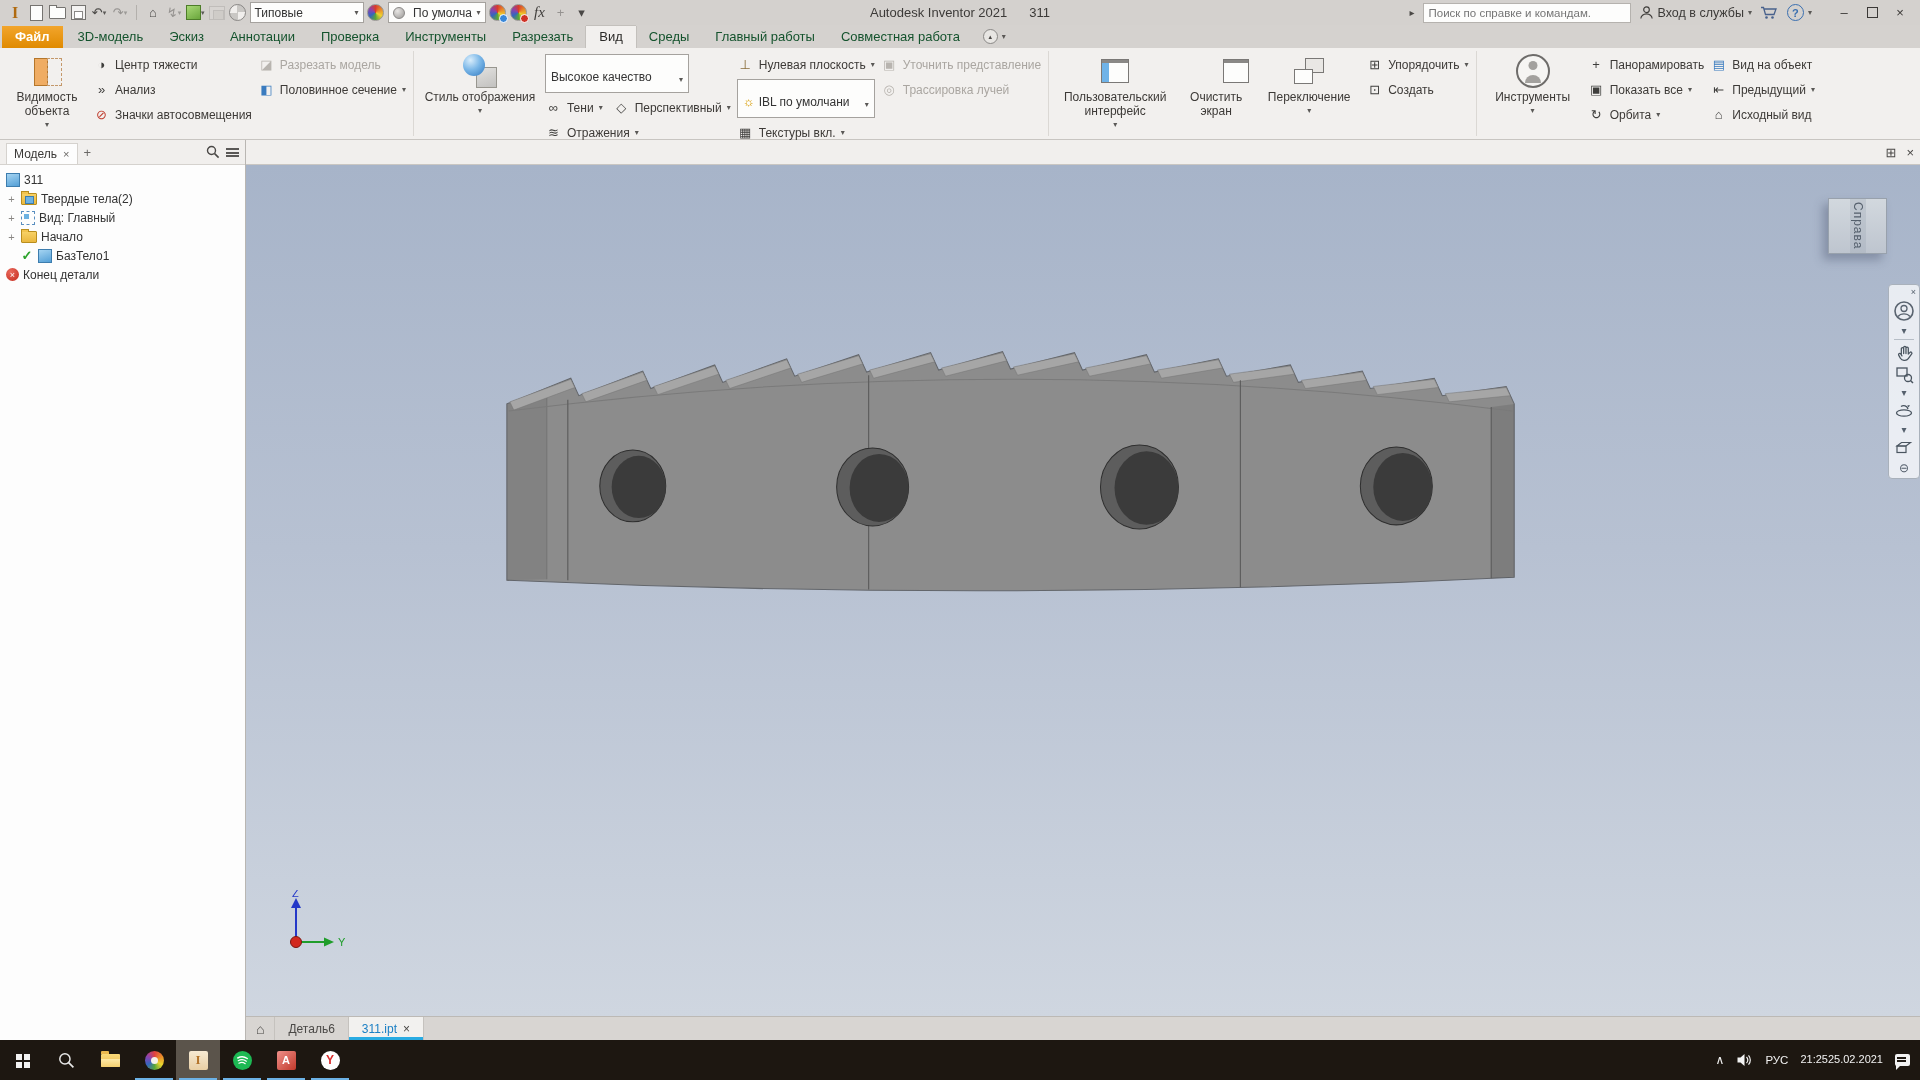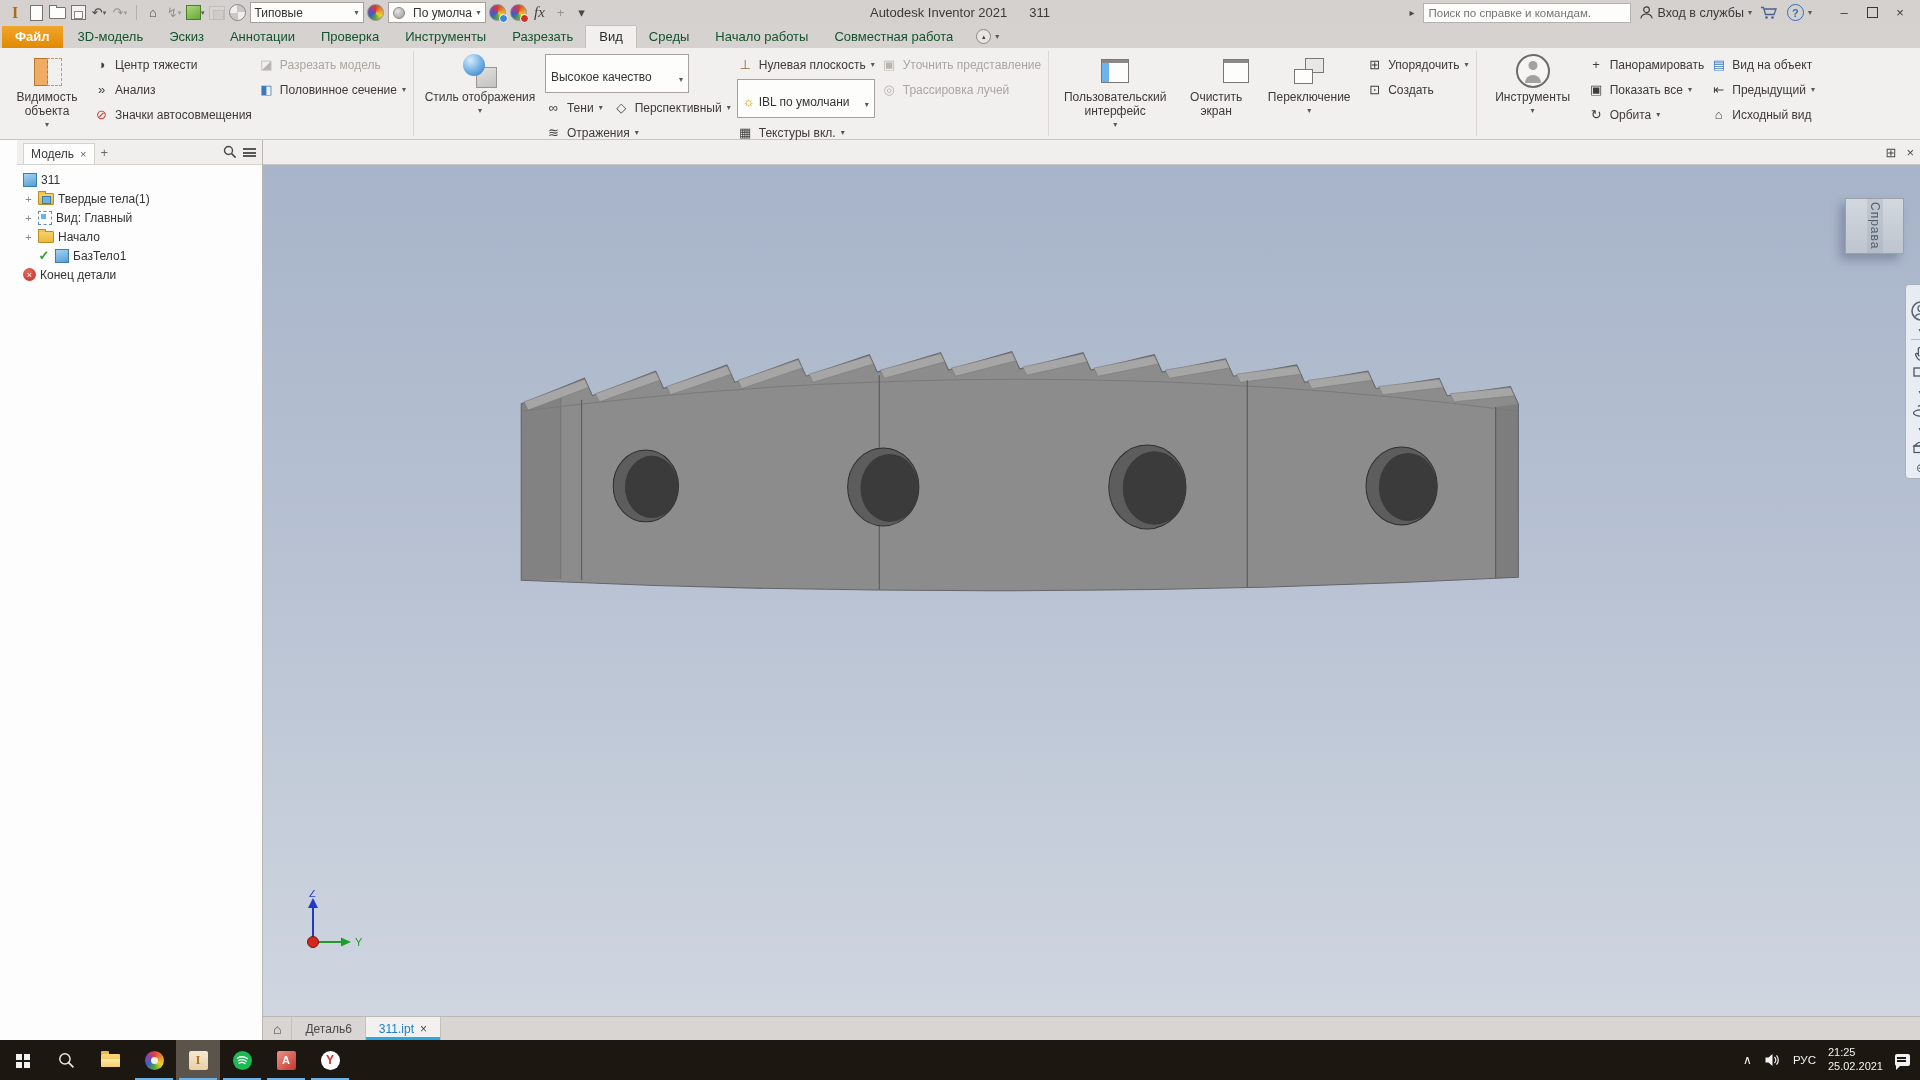--- a/index.html
+++ b/index.html
@@ -77,21 +77,21 @@
   .icon-clean::after{content:'';position:absolute;left:0;top:0;width:100%;height:3px;background:#8a8886;}
   .icon-switch{width:30px;height:26px;position:relative;}
   .icon-switch::before{content:'';position:absolute;right:0;top:0;width:17px;height:13px;border:1px solid #7a7876;background:#e9e7e4;}
   .icon-switch::after{content:'';position:absolute;left:0;bottom:0;width:17px;height:13px;border:1px solid #7a7876;background:#fdfdfc;}
   .icon-wheel{width:30px;height:30px;border-radius:50%;border:2px solid #6e6c6a;position:relative;background:#f6f5f3;}
   .icon-wheel::before{content:'';position:absolute;left:50%;top:5px;transform:translateX(-50%);width:9px;height:9px;border-radius:50%;background:#a3a19e;}
   .icon-wheel::after{content:'';position:absolute;left:50%;bottom:3px;transform:translateX(-50%);width:16px;height:8px;border-radius:8px 8px 0 0;background:#a3a19e;}
 
   
   .main{flex:1;display:flex;min-height:0;}
-  .browser{width:245px;background:#fdfdfd;border-right:1px solid #b9b6b2;display:flex;flex-direction:column;padding-left:17px;}
+  .browser{width:245px;background:#fdfdfd;border-right:1px solid #b9b6b2;display:flex;flex-direction:column;}
   .browser-tabs{height:24px;background:#f1efed;border-bottom:1px solid #d5d2ce;display:flex;align-items:center;padding:0 6px;gap:6px;}
   .btab{display:flex;align-items:center;gap:6px;font-size:12px;color:#3a3836;background:#fdfdfd;border:1px solid #d5d2ce;border-bottom:none;height:20px;margin-top:3px;padding:0 7px;}
   .btab .x{font-size:11px;color:#6a6866;}
   .bplus{font-size:13px;color:#6a6866;}
   .browser-tabs .spacer{flex:1;}
   .bars{width:13px;height:9px;background:linear-gradient(#5a5856 0 2px,transparent 2px 3.5px,#5a5856 3.5px 5.5px,transparent 5.5px 7px,#5a5856 7px 9px);}
   .tree{padding:5px 0;font-size:12px;color:#333;}
   .trow{height:19px;display:flex;align-items:center;gap:4px;padding-left:6px;}
   .texp{width:11px;text-align:center;color:#8a8784;font-size:11px;}
   .t-cube{width:12px;height:12px;background:linear-gradient(160deg,#a5d4f2,#539fd6);border:1px solid #3d7dae;flex:0 0 auto;}
@@ -142,21 +142,21 @@
   .ic-explorer::before{content:'';position:absolute;top:-3px;left:0;width:8px;height:3px;background:#eab84e;border-radius:1px 1px 0 0;}
   .ic-explorer::after{content:'';position:absolute;left:0;bottom:0;width:100%;height:8px;background:linear-gradient(#fde9a8,#f4cf6e);border-radius:0 0 1px 1px;}
   .ic-paint{width:19px;height:19px;border-radius:50%;background:conic-gradient(#e04040,#e88a2a,#ead42e,#57a63a,#3566c2,#8c42ad,#e04040);position:relative;}
   .ic-paint::after{content:'';position:absolute;left:6px;top:6px;width:7px;height:7px;border-radius:50%;background:#f5f0e8;}
   .ic-inventor{width:19px;height:19px;background:linear-gradient(#f6e9d2,#e9cfa4);border-radius:2px;display:flex;align-items:center;justify-content:center;font-family:"Liberation Serif",serif;font-weight:bold;font-size:13px;color:#b5752c;}
   .ic-autocad{width:19px;height:19px;background:linear-gradient(135deg,#f0908a,#c0392b);border-radius:2px;display:flex;align-items:center;justify-content:center;font-weight:bold;font-size:11px;color:#fff;}
   .ic-yandex{width:19px;height:19px;background:#fff;border-radius:50%;display:flex;align-items:center;justify-content:center;font-weight:bold;font-size:12px;color:#d92b2b;}
   .tray{margin-left:auto;display:flex;align-items:center;gap:12px;padding-right:10px;color:#f2f2f2;}
   .tray .tglyph{font-size:12px;color:#f2f2f2;}
   .tray .lang{font-size:11.5px;}
-  .clock{display:flex;flex-direction:column;font-size:11px;line-height:1.25;}
+  .clock{display:flex;flex-direction:row;font-size:11px;line-height:1.25;}
   .notif{width:15px;height:12px;background:#f2f2f2;border-radius:2px;position:relative;}
   .notif::before{content:'';position:absolute;left:2px;top:3px;width:9px;height:1.5px;background:#1d1711;box-shadow:0 3px #1d1711;}
   .notif::after{content:'';position:absolute;left:1px;bottom:-4px;border:3px solid transparent;border-top-color:#f2f2f2;border-left-color:#f2f2f2;}
 </style>
 </head>
 <body>
 
 <div class="app">
 
   <div class="titlebar">
@@ -268,21 +268,21 @@
   <div class="tabrow" id="tabrow">
       <span class="rtab file">Файл</span>
       <span class="rtab">3D-модель</span>
       <span class="rtab">Эскиз</span>
       <span class="rtab">Аннотации</span>
       <span class="rtab">Проверка</span>
       <span class="rtab">Инструменты</span>
       <span class="rtab">Разрезать</span>
       <span class="rtab active">Вид</span>
       <span class="rtab">Среды</span>
-      <span class="rtab">Начало работы</span>
+      <span class="rtab">Главный работы</span>
       <span class="rtab">Совместная работа</span>
       <span class="rib-opts">
         <span class="rib-circle">▴</span>
         <span class="caret">▾</span>
       </span>
     </div>
 
   <div class="ribbon" id="ribbon">
       <div class="rgroup">
         <div class="bigbtn" style="width: 74px;">
@@ -471,21 +471,21 @@
         <span class="bars"></span>
       </div>
       <div class="tree" id="tree">
           <div class="trow" style="padding-left: 6px;">
             <span class="t-cube"></span>
             <span>311</span>
           </div>
           <div class="trow" style="padding-left: 6px;">
             <span class="texp">+</span>
             <span class="t-folder blue"></span>
-            <span>Твердые тела(1)</span>
+            <span>Твердые тела(2)</span>
           </div>
           <div class="trow" style="padding-left: 6px;">
             <span class="texp">+</span>
             <span class="t-view"></span>
             <span>Вид: Главный</span>
           </div>
           <div class="trow" style="padding-left: 6px;">
             <span class="texp">+</span>
             <span class="t-folder"></span>
             <span>Начало</span>

